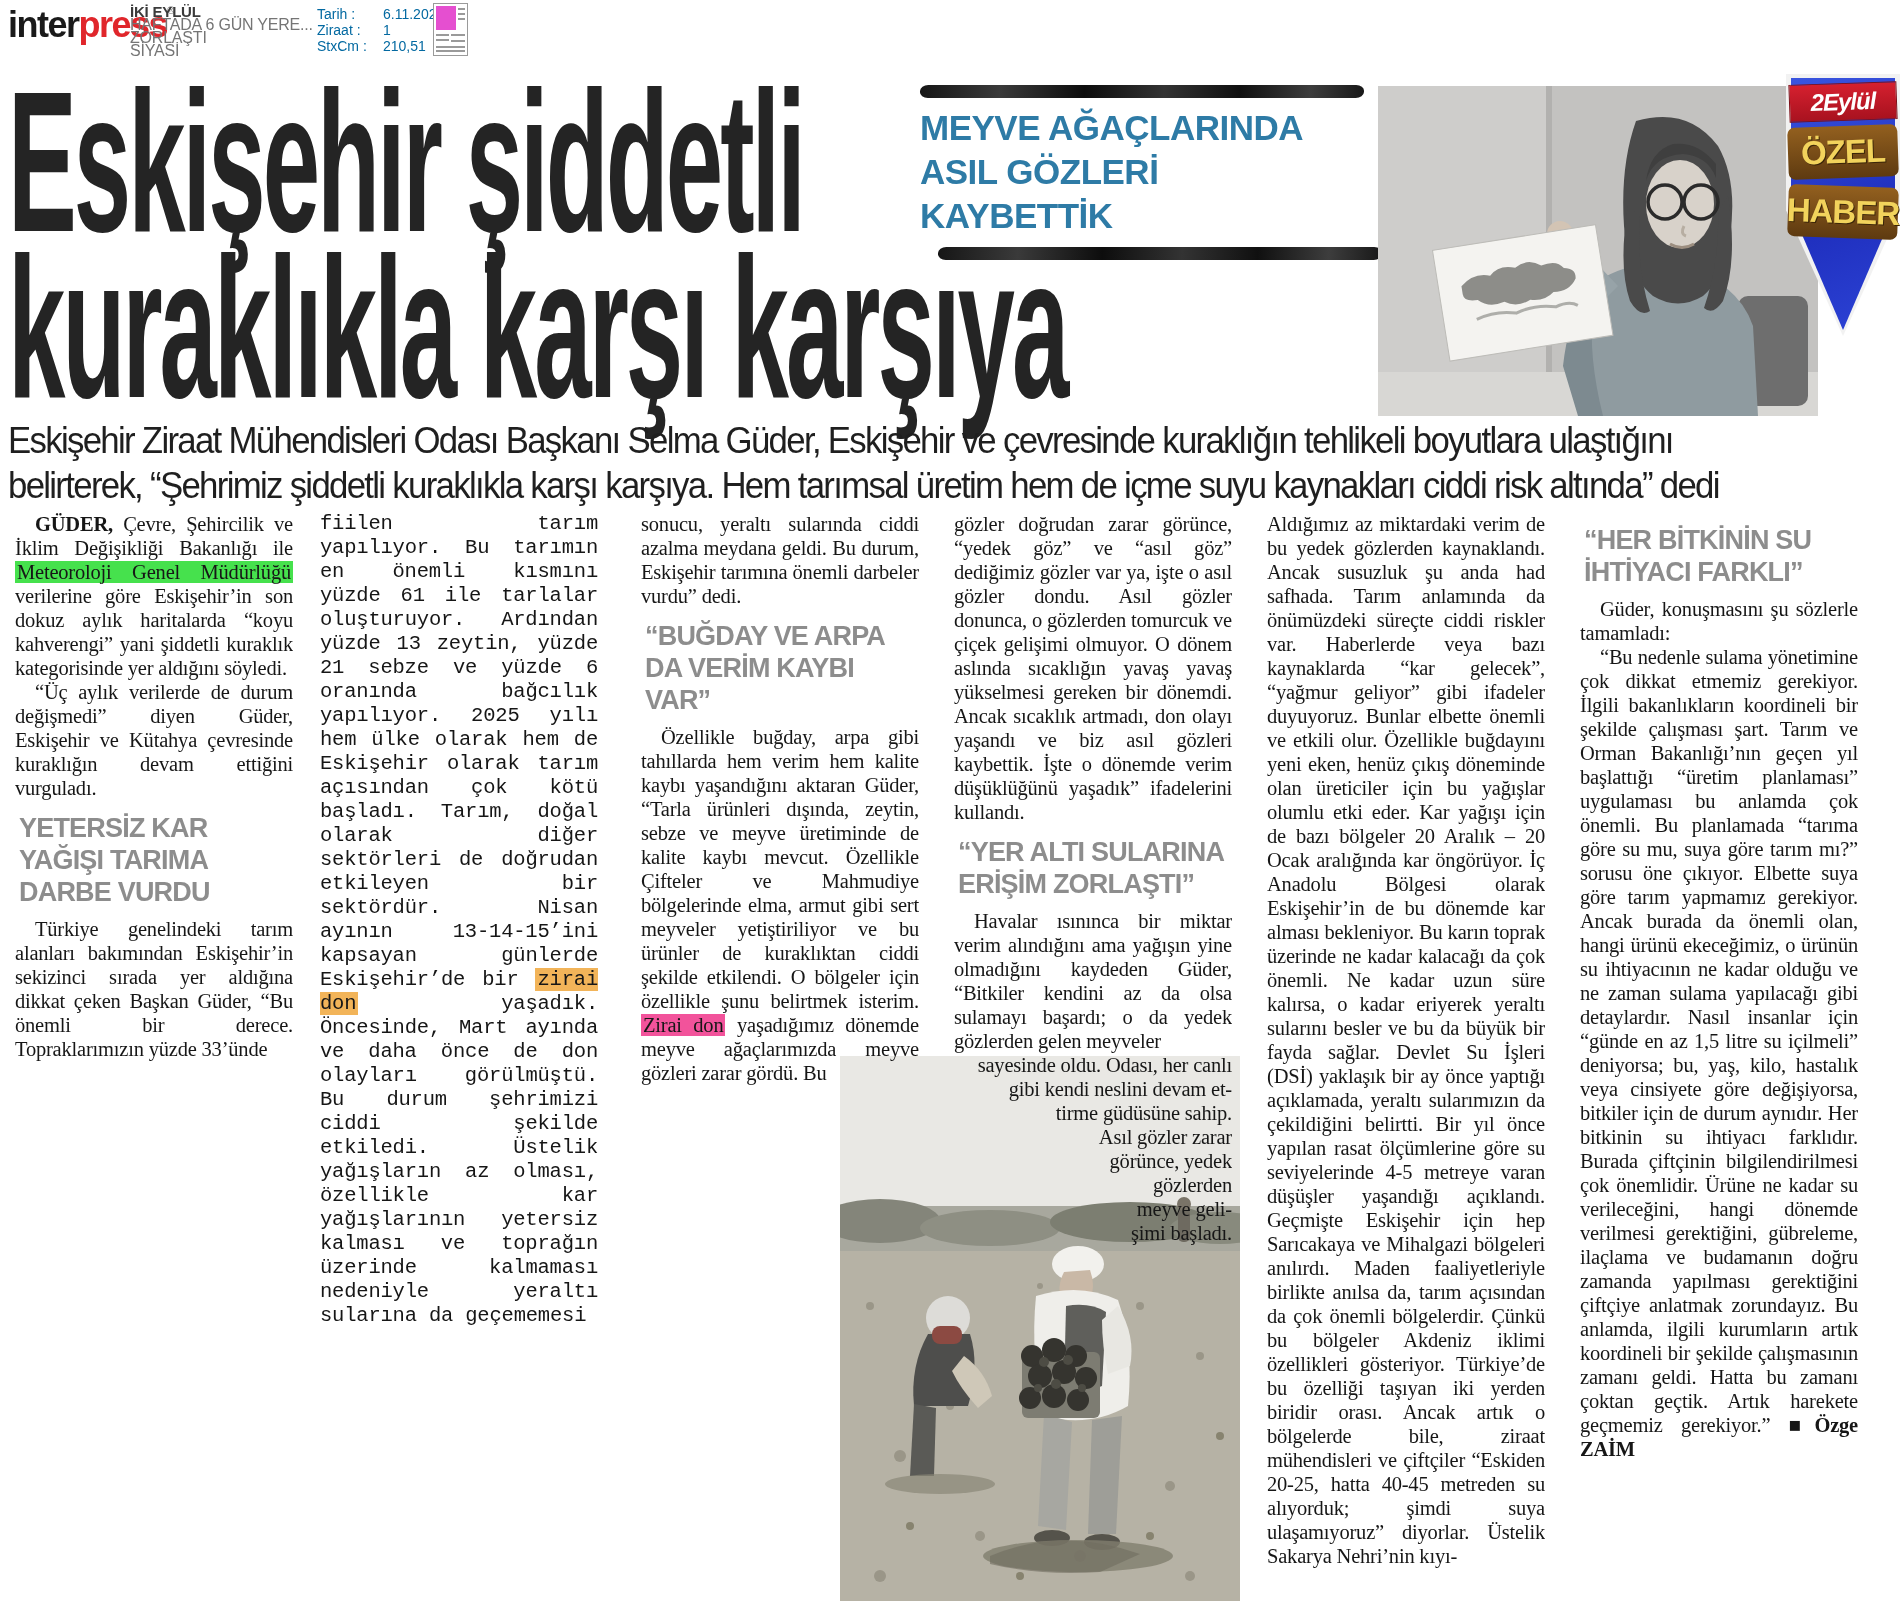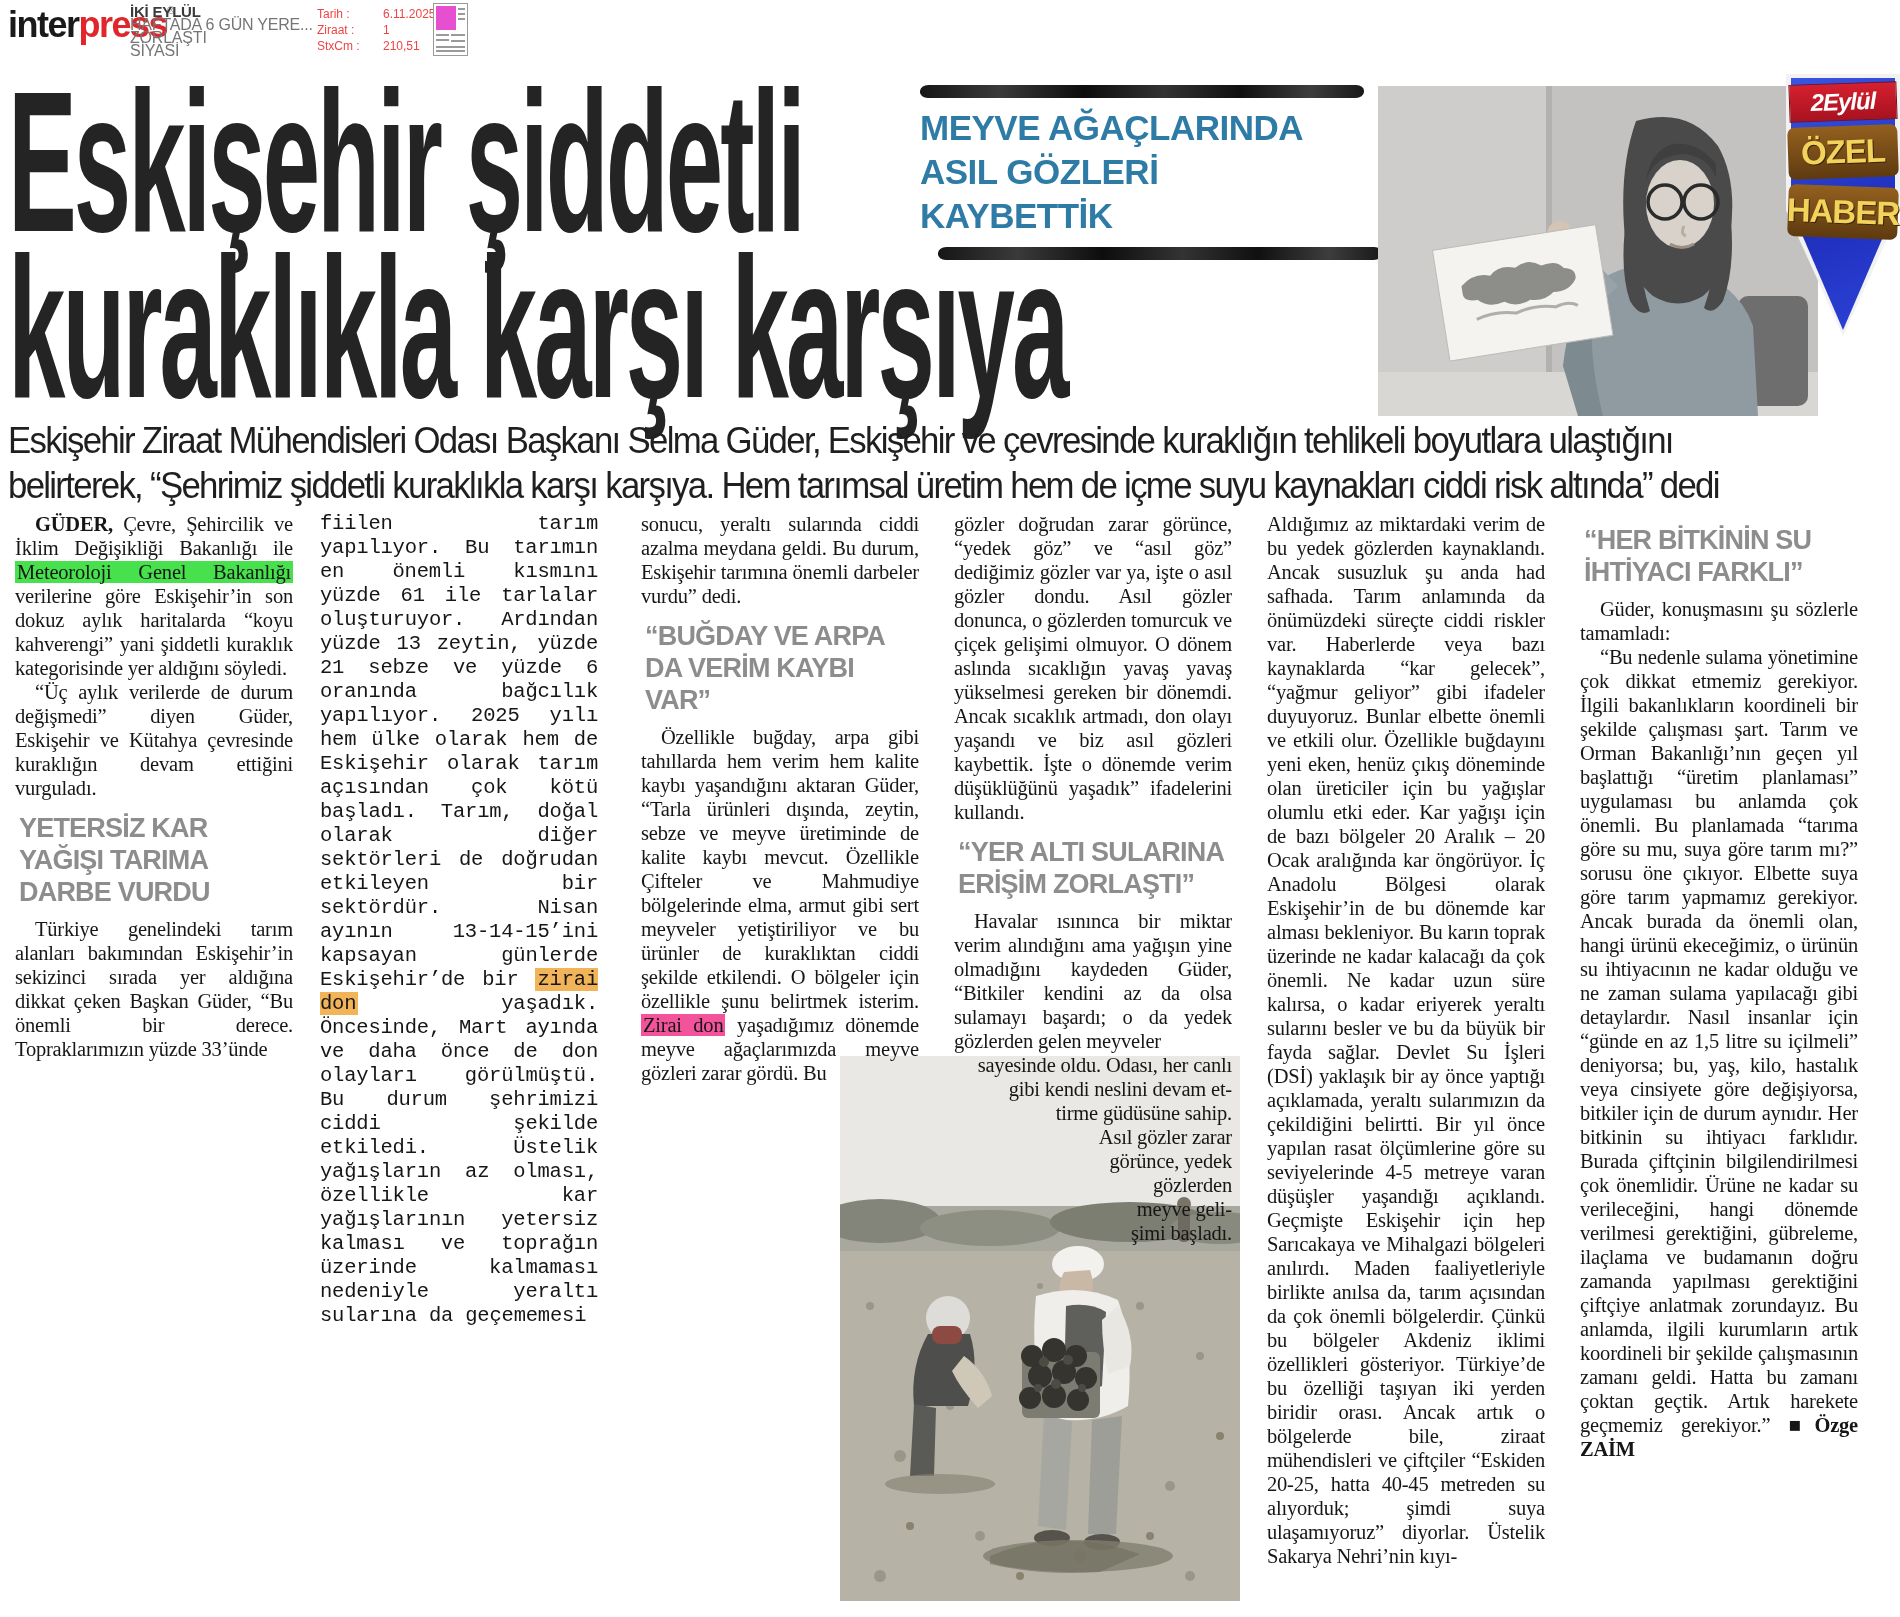--- a/index.html
+++ b/index.html
@@ -6,21 +6,21 @@
   .page{position:relative;width:1900px;height:1617px;background:#ffffff;overflow:hidden;
         font-family:"Liberation Sans",sans-serif;}
   
   .masthead{position:absolute;top:0;left:0;right:0;height:58px;background:#fff;}
   .ip-logo{position:absolute;left:8px;top:4px;font-size:36px;font-weight:bold;letter-spacing:-1.5px;color:#1a1a1a;}
   .ip-logo .red{color:#e0262b;}
   .ip-logo .reg{font-size:11px;vertical-align:top;color:#888;font-weight:normal;}
   .src-block{position:absolute;left:130px;top:5px;line-height:13px;}
   .src-name{font-size:15px;font-weight:bold;color:#3b3b3b;letter-spacing:-0.2px;}
   .src-line{font-size:16px;color:#757575;letter-spacing:-0.2px;}
-  .meta-block{position:absolute;left:317px;top:6px;font-size:12px;color:#ef4444;line-height:16px;}
+  .meta-block{position:absolute;left:317px;top:6px;font-size:14px;color:#0369a1;line-height:16px;}
   .meta-row{display:grid;grid-template-columns:58px auto;column-gap:8px;}
   .thumb{position:absolute;left:433px;top:3px;width:33px;height:51px;background:#fff;border:1px solid #9a9a9a;}
   .thumb .mag{position:absolute;left:2px;top:2px;width:20px;height:24px;background:#e54fd0;}
   .thumb .ln{position:absolute;background:#9a9a9a;height:2px;}
   
   .headline{position:absolute;color:#242424;font-weight:bold;font-size:172px;line-height:1;
             white-space:nowrap;letter-spacing:-5px;transform:scale(0.60,1.16);transform-origin:0 0;}
   .hl1{left:8px;top:62px;}
   .hl2{left:8px;top:228px;}
   
@@ -247,21 +247,21 @@
           <circle cx="242" cy="332" r="4"></circle>
       </g>
 
       <ellipse cx="238" cy="500" rx="95" ry="16" fill="#817e6e" opacity="0.8"></ellipse>
       <ellipse cx="100" cy="428" rx="55" ry="10" fill="#8a8777" opacity="0.7"></ellipse>
       <path d="M150 500 Q220 470 300 498 L260 516 Q200 520 150 508 Z" fill="#6f6d5f" opacity="0.6"></path>
     </svg>
   </div>
 
   <div class="col c1">
-    <p class="ind"><span class="lead-bold">GÜDER,</span><span> Çevre, Şehircilik ve İklim Değişikliği Bakanlığı ile </span><span class="hl-green">Meteoroloji Genel Bakanlığı</span><span> verilerine göre Eskişehir’in son dokuz aylık haritalarda “koyu kahverengi” yani şiddetli kuraklık kategorisinde yer aldığını söyledi.</span></p>
+    <p class="ind"><span class="lead-bold">GÜDER,</span><span> Çevre, Şehircilik ve İklim Değişikliği Bakanlığı ile </span><span class="hl-green">Meteoroloji Genel Müdürlüğü</span><span> verilerine göre Eskişehir’in son dokuz aylık haritalarda “koyu kahverengi” yani şiddetli kuraklık kategorisinde yer aldığını söyledi.</span></p>
     <p class="ind">“Üç aylık verilerde de durum değişmedi” diyen Güder, Eskişehir ve Kütahya çevresinde kuraklığın devam ettiğini vurguladı.</p>
     <div class="subhead">YETERSİZ KAR YAĞIŞI TARIMA DARBE VURDU</div>
     <p class="ind">Türkiye genelindeki tarım alanları bakımından Eskişehir’in sekizinci sırada yer aldığına dikkat çeken Başkan Güder, “Bu önemli bir derece. Topraklarımızın yüzde 33’ünde</p>
   </div>
 
   <div class="col c2">
     <p><span>fiilen tarım yapılıyor. Bu tarımın en önemli kısmını yüzde 61 ile tarlalar oluşturuyor. Ardından yüzde 13 zeytin, yüzde 21 sebze ve yüzde 6 oranında bağcılık yapılıyor. 2025 yılı hem ülke olarak hem de Eskişehir olarak tarım açısından çok kötü başladı. Tarım, doğal olarak diğer sektörleri de doğrudan etkileyen bir sektördür. Nisan ayının 13-14-15’ini kapsayan günlerde Eskişehir’de bir </span><span class="hl-orange">zirai don</span><span> yaşadık. Öncesinde, Mart ayında ve daha önce de don olayları görülmüştü. Bu durum şehrimizi ciddi şekilde etkiledi. Üstelik yağışların az olması, özellikle kar yağışlarının yetersiz kalması ve toprağın üzerinde kalmaması nedeniyle yeraltı sularına da geçememesi</span></p>
   </div>
 
   <div class="col c3">

